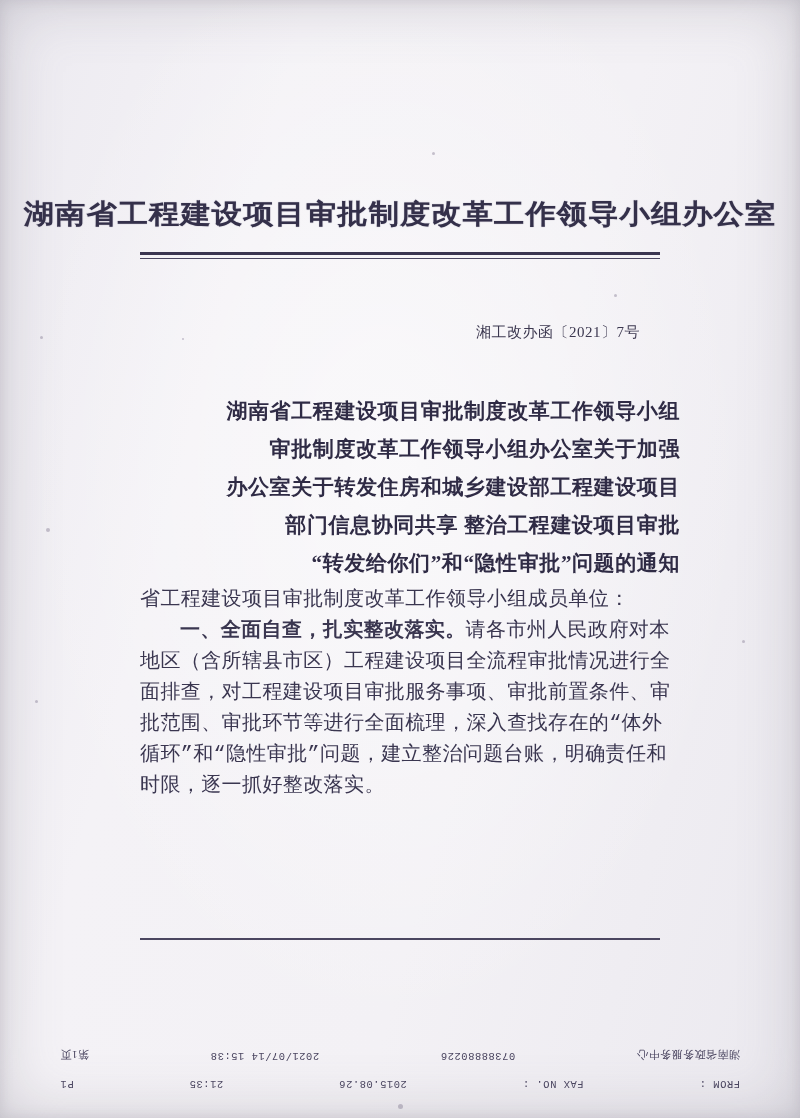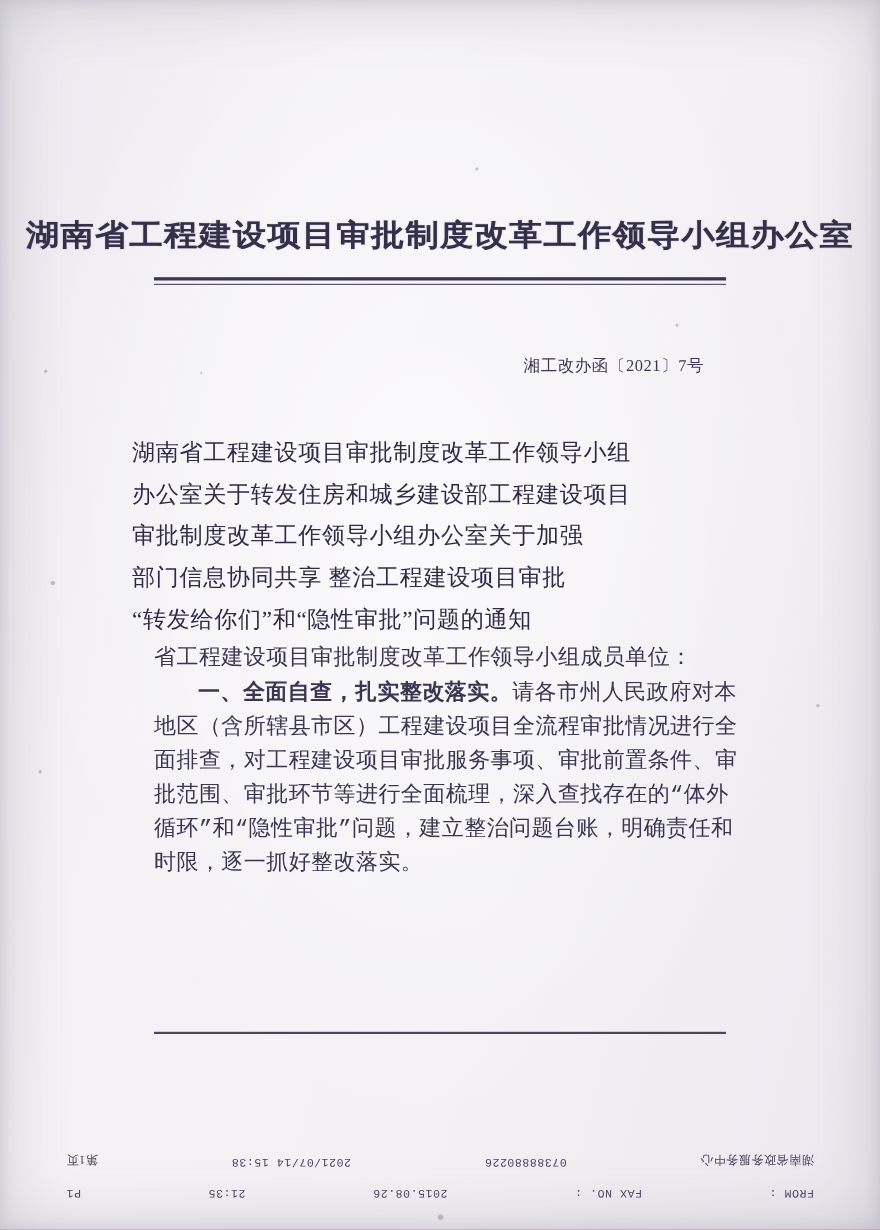--- a/index.html
+++ b/index.html
@@ -82,23 +82,23 @@
     letter-spacing: .5px;
     margin-top: 15px;
   }
 
   
   .headline {
     position: absolute;
     left: 120px;
     right: 120px;
     top: 392px;
-    text-align: left;
+    text-align: right;
     font-size: 21px;
-    font-weight: normal;
+    font-weight: bold;
     line-height: 38px;
     color: #2f2b45;
     letter-spacing: .6px;
   }
   .headline div { white-space: nowrap; }
 
   
   .body-text {
     position: absolute;
     left: 140px;
@@ -166,22 +166,22 @@
   <div class="letterhead">
     <span class="letterhead-title">湖南省工程建设项目审批制度改革工作领导小组办公室</span>
   </div>
   <div class="letterhead-rule"></div>
   <div class="letterhead-rule thin"></div>
 
   <div class="doc-number">湘工改办函〔2021〕7号</div>
 
   <div class="headline">
     <div>湖南省工程建设项目审批制度改革工作领导小组</div>
+    <div>审批制度改革工作领导小组办公室关于加强</div>
     <div>办公室关于转发住房和城乡建设部工程建设项目</div>
-    <div>审批制度改革工作领导小组办公室关于加强</div>
     <div>部门信息协同共享 整治工程建设项目审批</div>
     <div>“转发给你们”和“隐性审批”问题的通知</div>
   </div>
 
   <div class="body-text">
     <p>省工程建设项目审批制度改革工作领导小组成员单位：</p>
     <p class="indent"><span class="bold-run">一、全面自查，扎实整改落实。</span>请各市州人民政府对本地区（含所辖县市区）工程建设项目全流程审批情况进行全面排查，对工程建设项目审批服务事项、审批前置条件、审批范围、审批环节等进行全面梳理，深入查找存在的“体外循环”和“隐性审批”问题，建立整治问题台账，明确责任和时限，逐一抓好整改落实。</p>
   </div>
 
   <div class="bottom-rule"></div>

